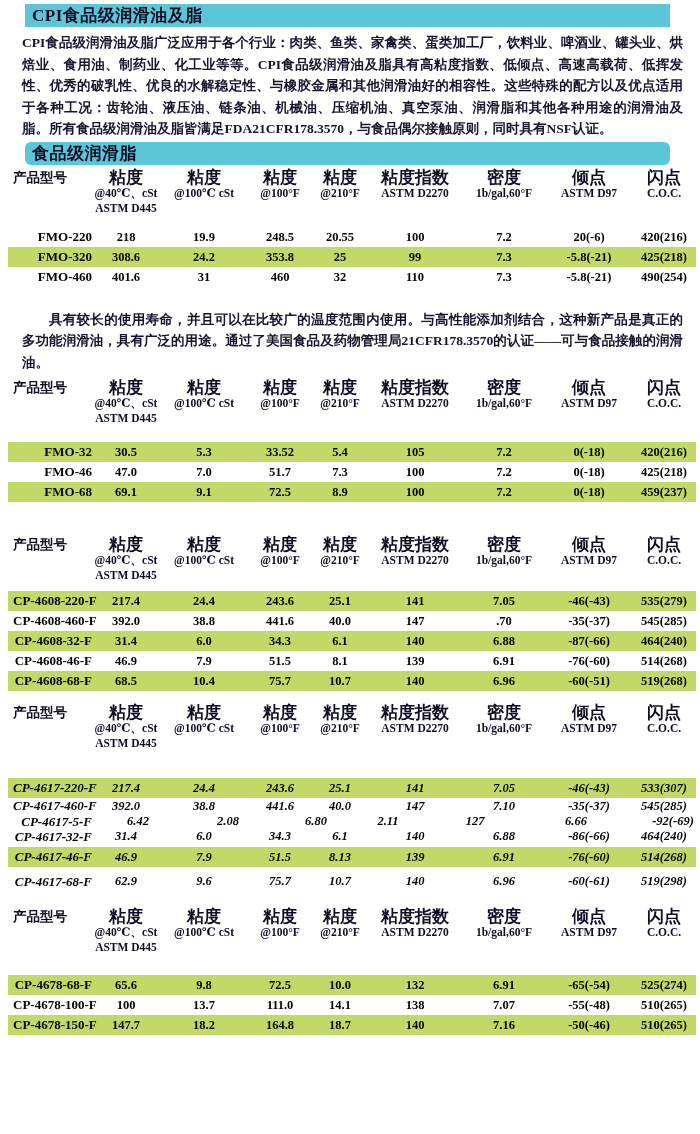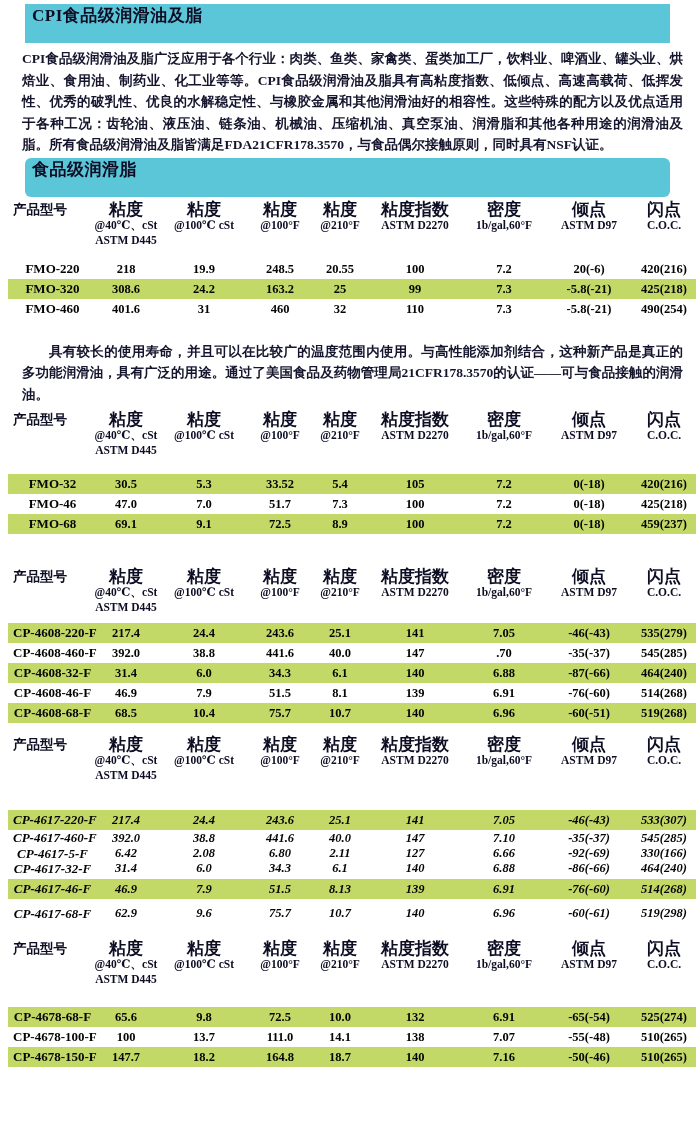--- a/index.html
+++ b/index.html
@@ -3,21 +3,21 @@
 <meta charset="utf-8">
 <style>
   html,body{margin:0;padding:0;background:#fff;}
   .page{
     width:700px;height:1134px;box-sizing:border-box;overflow:hidden;
     background:#fff;position:relative;padding-top:4px;
     font-family:"Liberation Serif","DejaVu Serif",serif;font-weight:bold;
   }
   .bar{
     background:var(--bar-bg,#5cc6d9);
-    margin:0 30px 0 25px;height:39px;line-height:24px;
+    margin:0 30px 0 25px;height:23px;line-height:24px;
     font-size:17px;letter-spacing:.5px;color:#0d0d24;padding-left:7px;
     white-space:nowrap;overflow:hidden;
   }
   .bar2{margin-top:2px;border-radius:6px;}
   .para{
     margin:5px 17px 0 22px;font-size:13.5px;line-height:21.5px;
     text-align:justify;color:#15152e;
   }
   .para.indent{text-indent:2em;margin-top:22px;}
   .ptable{margin-left:8px;margin-right:4px;}
@@ -25,31 +25,31 @@
     display:grid;
     grid-template-columns:84px 68px 88px 64px 56px 94px 84px 86px 64px;
   }
   .th{text-align:center;color:#0d0d24;}
   .th .l1{font-size:17px;line-height:17px;font-family:Liberation Serif, serif;}
   .th .l2,.th .l3{font-size:11.5px;line-height:15px;white-space:nowrap;}
   .th.th-model{text-align:left;padding-left:5px;font-size:13.5px;line-height:17px;}
   .rows{margin-top:12px;}
   .trow{height:20px;line-height:20px;font-size:12.5px;color:#050505;}
   .trow .cell{text-align:center;white-space:nowrap;}
-  .trow .model{text-align:center;padding-left:5px;font-size:13px;}
+  .trow .model{text-align:right;padding-left:5px;font-size:13px;}
   .trow.hl{background:var(--hl-bg,#c3d967);}
   
   #t0{margin-top:4px;}  #t0 .rows{margin-top:11px;}
   #t1{margin-top:6px;}  #t1 .rows{margin-top:16px;}
   #t2{margin-top:34px;} #t2 .rows{margin-top:8px;}
   #t3{margin-top:13px;} #t3 .rows{margin-top:27px;font-style:italic;}
   #t4{margin-top:18px;} #t4 .rows{margin-top:20px;}
   
   #t3 .trow:nth-child(2){height:16px;line-height:16px;}
-  #t3 .trow:nth-child(3){height:15px;line-height:15px;}
+  #t3 .trow:nth-child(3){height:15px;line-height:15px;gap:12px;}
   #t3 .trow:nth-child(4){height:15px;line-height:15px;}
   #t3 .trow:nth-child(5){margin-top:3px;}
   #t3 .trow:nth-child(6){margin-top:6px;height:17px;line-height:17px;}
 </style>
 </head>
 <body>
 
 <div class="page">
 
   <div class="bar">
@@ -109,21 +109,21 @@
           <div class="cell">20.55</div>
           <div class="cell">100</div>
           <div class="cell">7.2</div>
           <div class="cell">20(-6)</div>
           <div class="cell">420(216)</div>
         </div>
         <div class="trow hl">
           <div class="cell model">FMO-320</div>
           <div class="cell">308.6</div>
           <div class="cell">24.2</div>
-          <div class="cell">163.2</div>
+          <div class="cell">353.8</div>
           <div class="cell">25</div>
           <div class="cell">99</div>
           <div class="cell">7.3</div>
           <div class="cell">-5.8(-21)</div>
           <div class="cell">425(218)</div>
         </div>
         <div class="trow">
           <div class="cell model">FMO-460</div>
           <div class="cell">401.6</div>
           <div class="cell">31</div>

